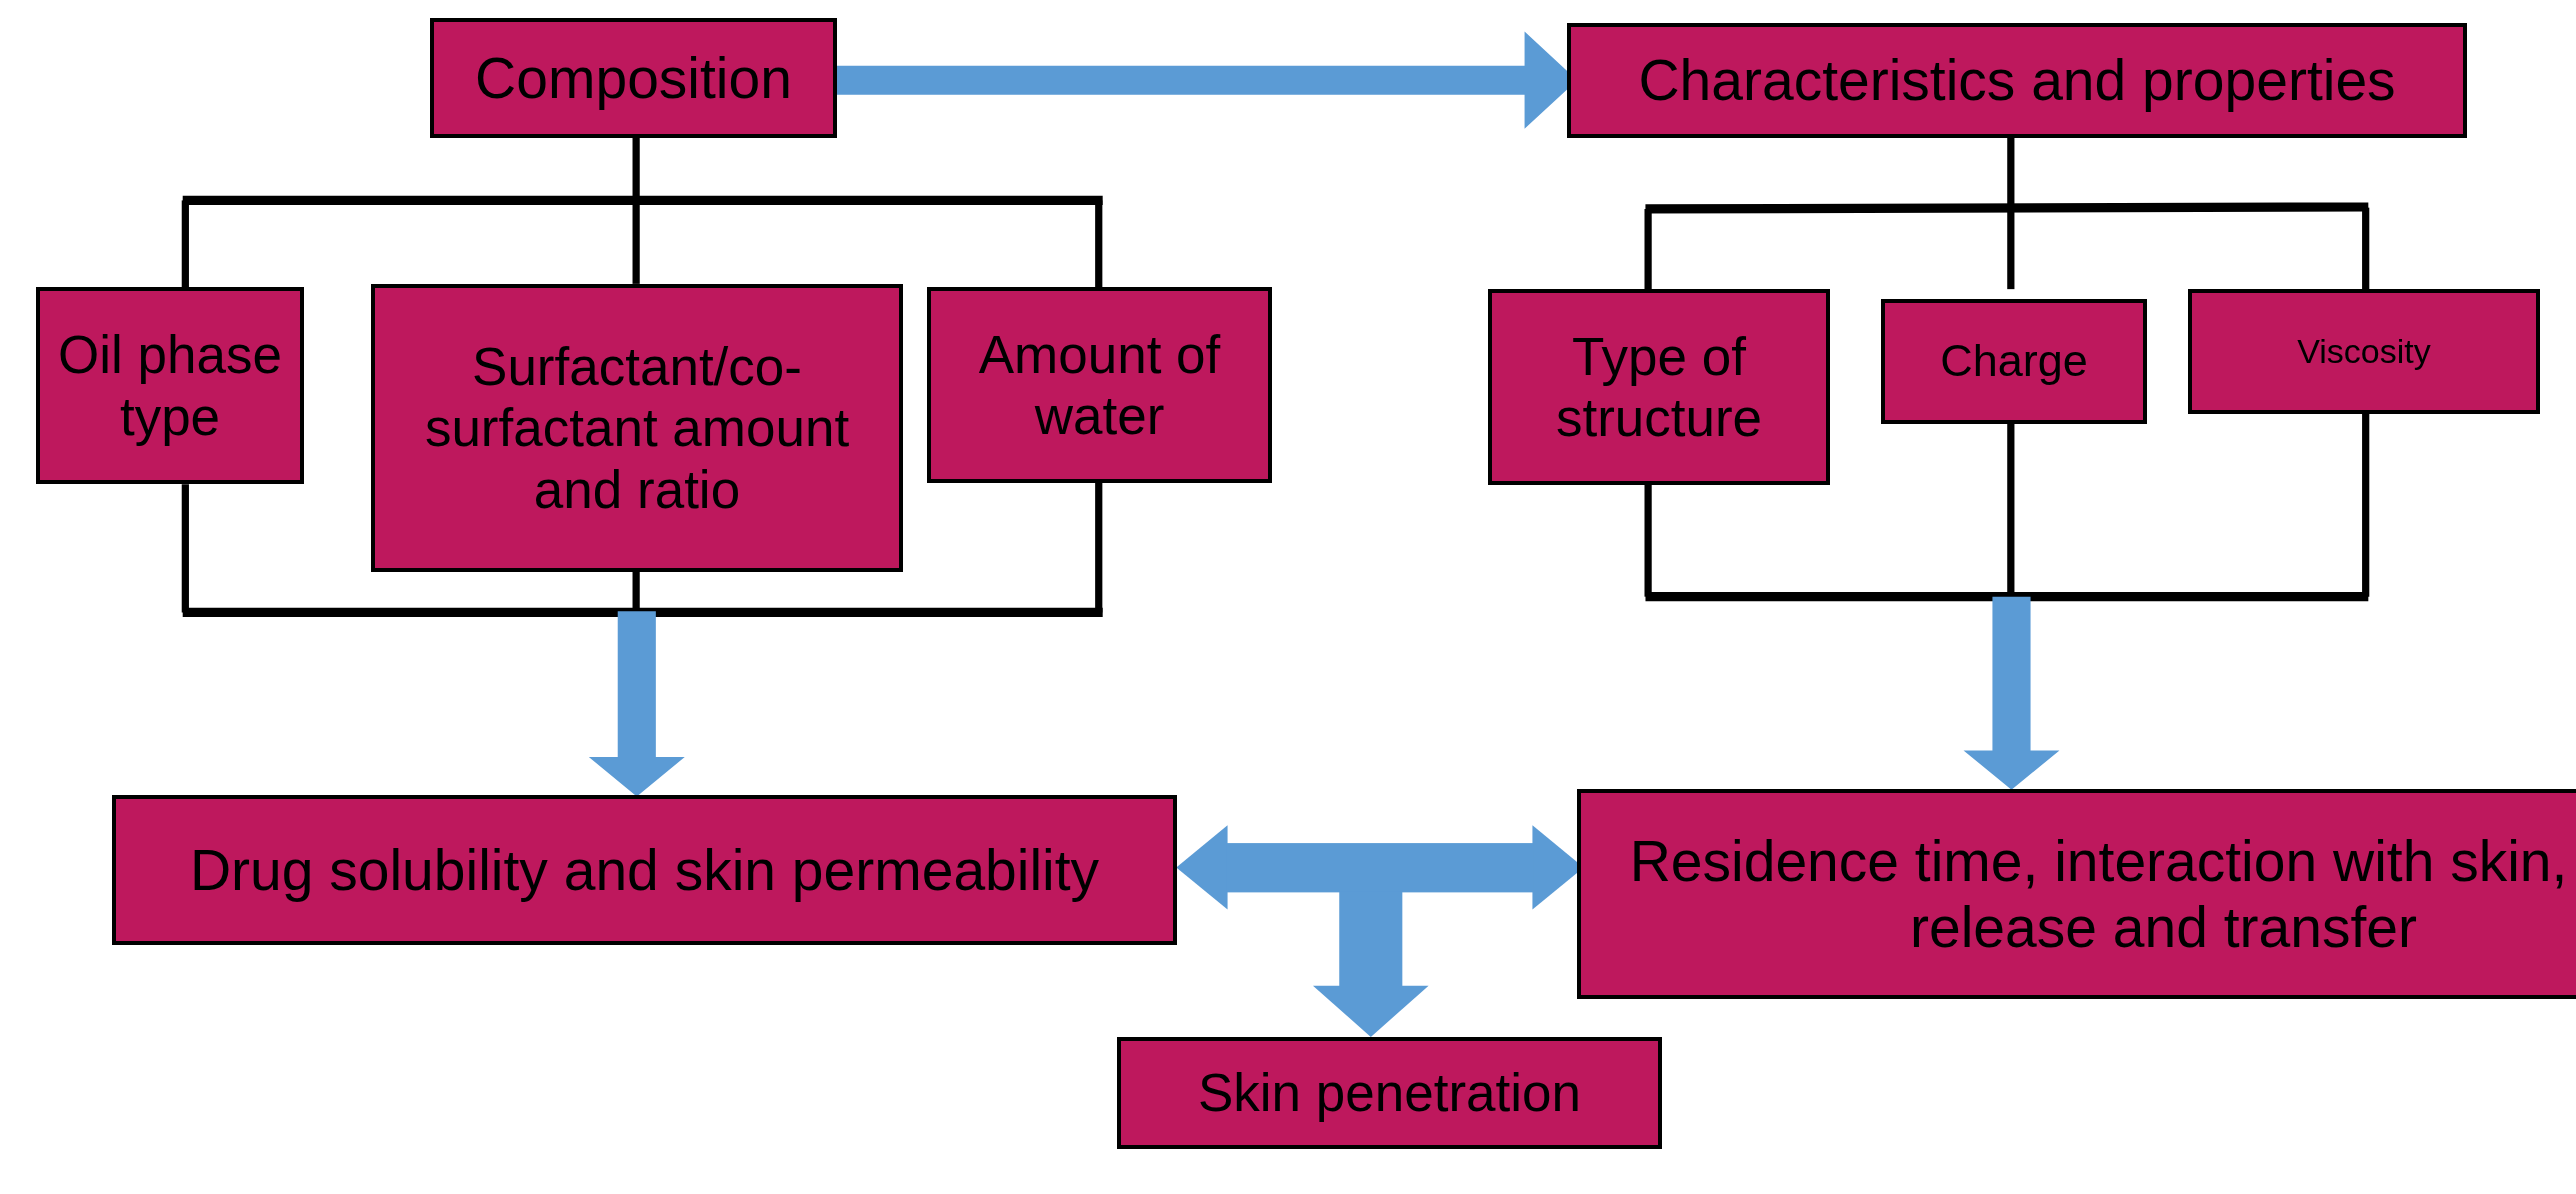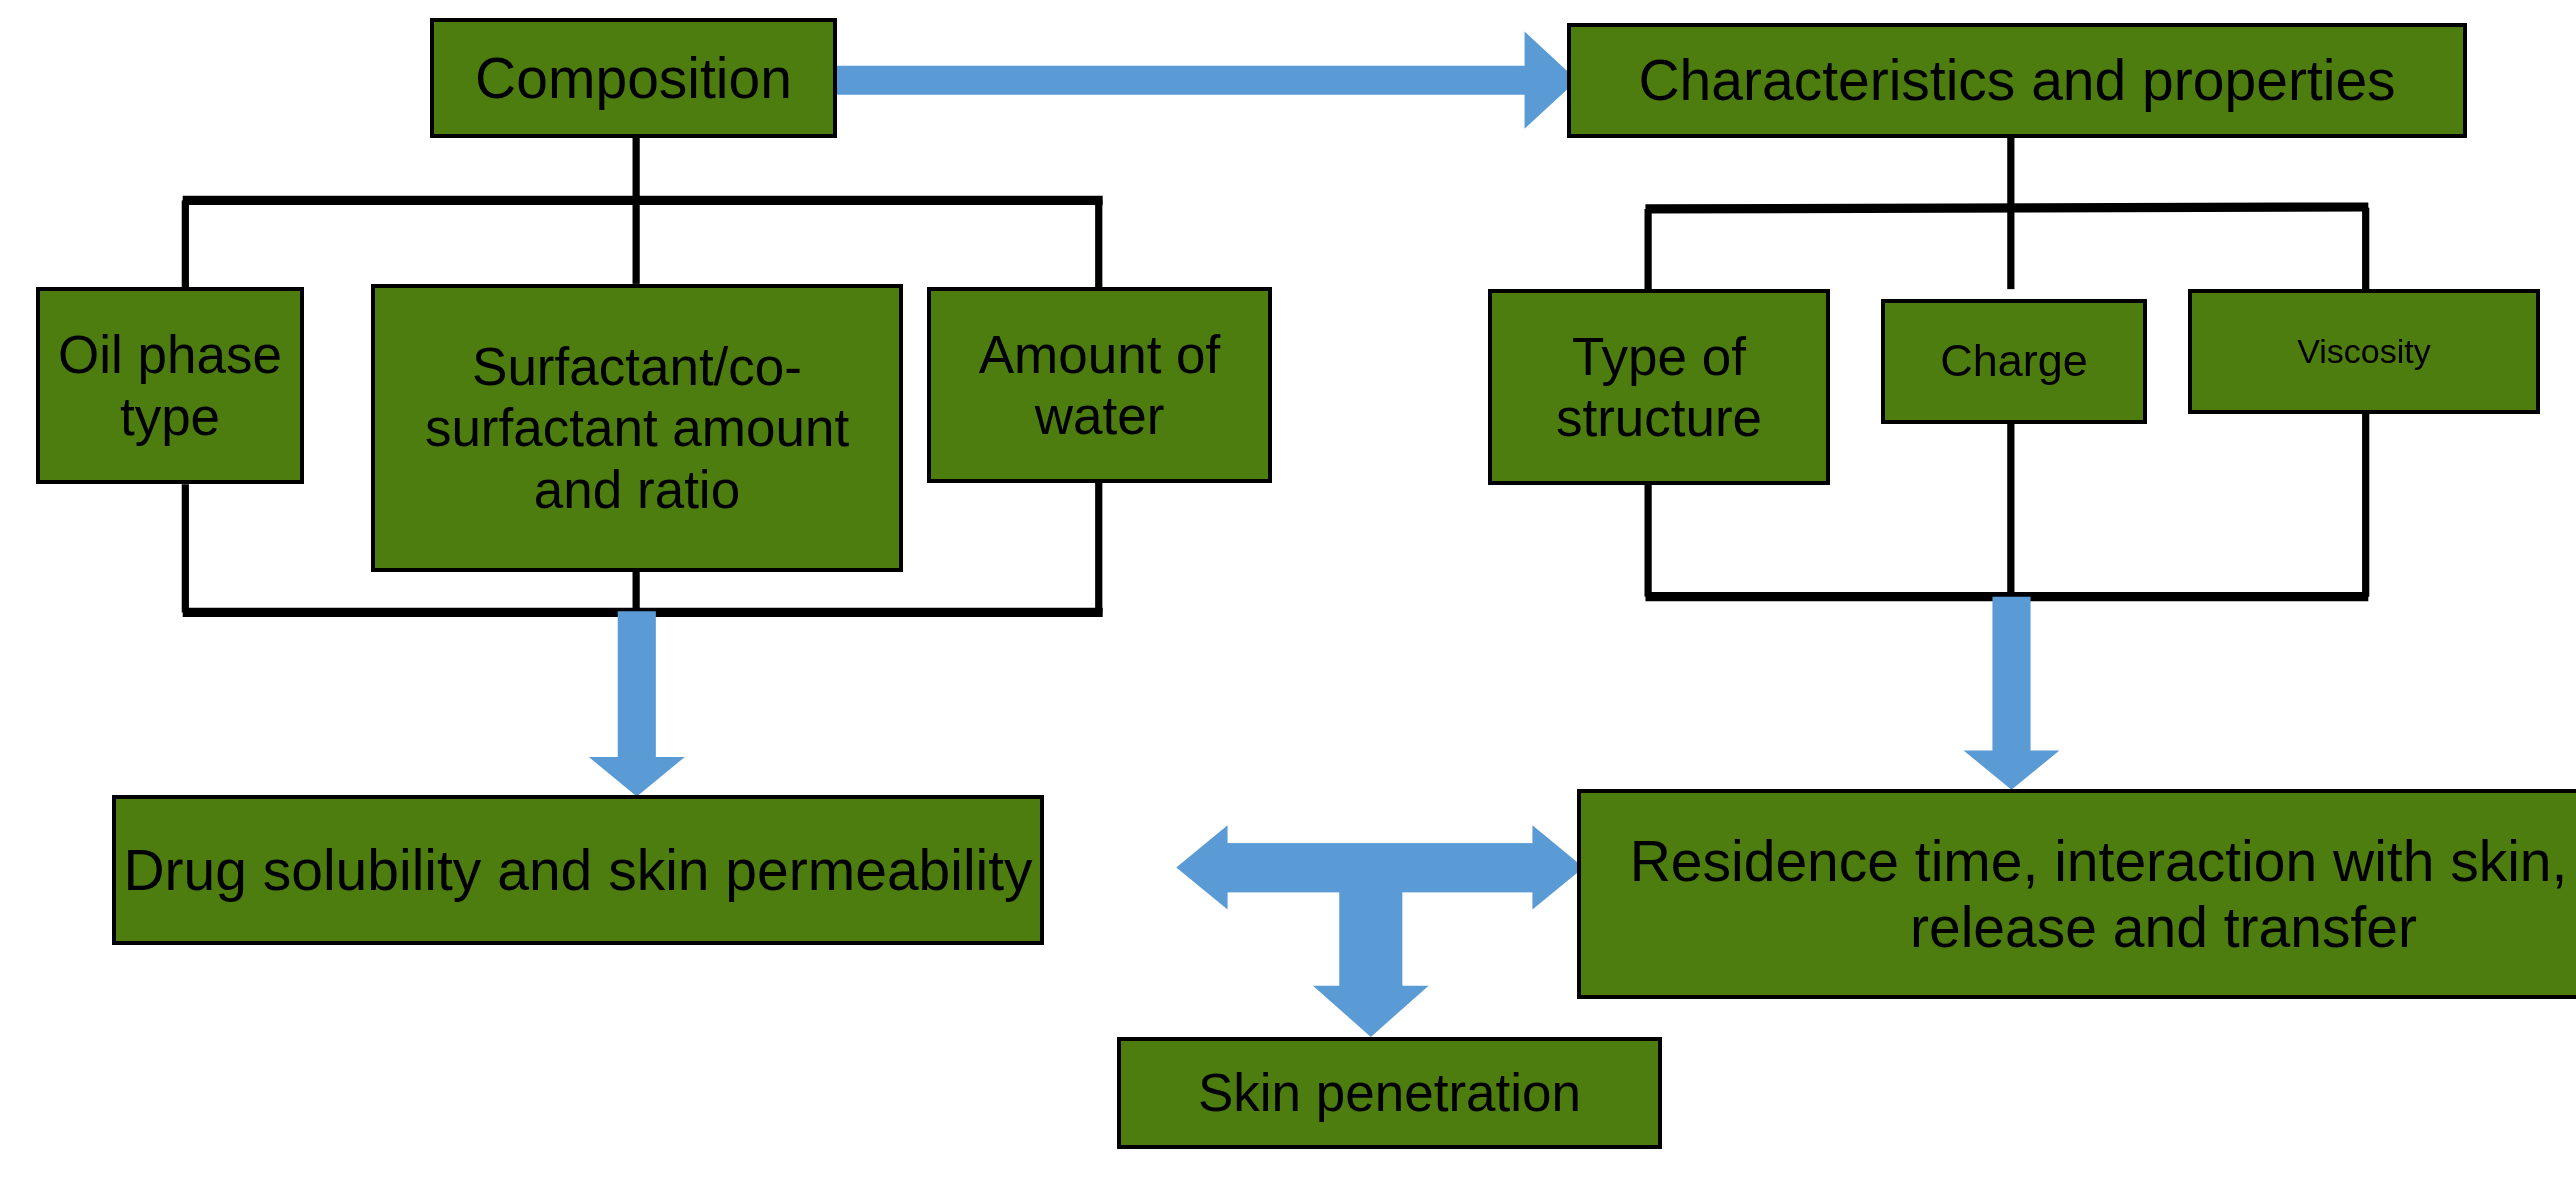--- a/index.html
+++ b/index.html
@@ -19,21 +19,21 @@
     position: absolute;
     top: 0;
     left: 0;
     width: 2576px;
     height: 1194px;
   }
   .node {
     position: absolute;
     box-sizing: border-box;
     border: 4.6px solid #000000;
-    background: #4d7c0f;
+    background: #be185d;
     display: flex;
     align-items: center;
     justify-content: center;
     text-align: center;
     color: #000000;
     line-height: 1.16;
     padding: 0 6.6px;
     z-index: 5;
   }
   .node span {
@@ -45,21 +45,21 @@
   #n-characteristics  { left: 1567px; top: 23px;   width: 900px; height: 115px;  font-size: 57px; }
 
   #n-oil-phase        { left: 20px;   top: 287px;  width: 268px;  height: 197px;  font-size: 53px; margin-left: 16px; }
   #n-surfactant       { left: 371px;  top: 284px;  width: 532px;  height: 288px;  font-size: 53px; }
   #n-water            { left: 927px; top: 287px;  width: 345px;  height: 196px;  font-size: 53px; }
 
   #n-structure        { left: 1488px; top: 289px;  width: 342px;  height: 196px;  font-size: 53px; justify-content: flex-end; }
   #n-charge           { left: 1881px; top: 299px;  width: 266px;  height: 125px;  font-size: 45px; }
   #n-viscosity        { left: 2188px; top: 289px;  width: 352px;  height: 125px;  font-size: 34px; }
 
-  #n-drug-solubility  { left: 112px;  top: 795px; width: 932px; height: 150px;  font-size: 57px; }
+  #n-drug-solubility  { left: 112px;  top: 795px; width: 1065px; height: 150px;  font-size: 57px; }
   #n-residence        { left: 1577px; top: 789px; width: 1173px; height: 210px;  font-size: 57px; }
   #n-skin-penetration { left: 1117px; top: 1037px; width: 545px;  height: 112px;  font-size: 53px; }
 </style>
 </head>
 <body>
 
 <div id="canvas">
 
   <svg class="layer" viewBox="0 0 3920 1817" xmlns="http://www.w3.org/2000/svg">
 

